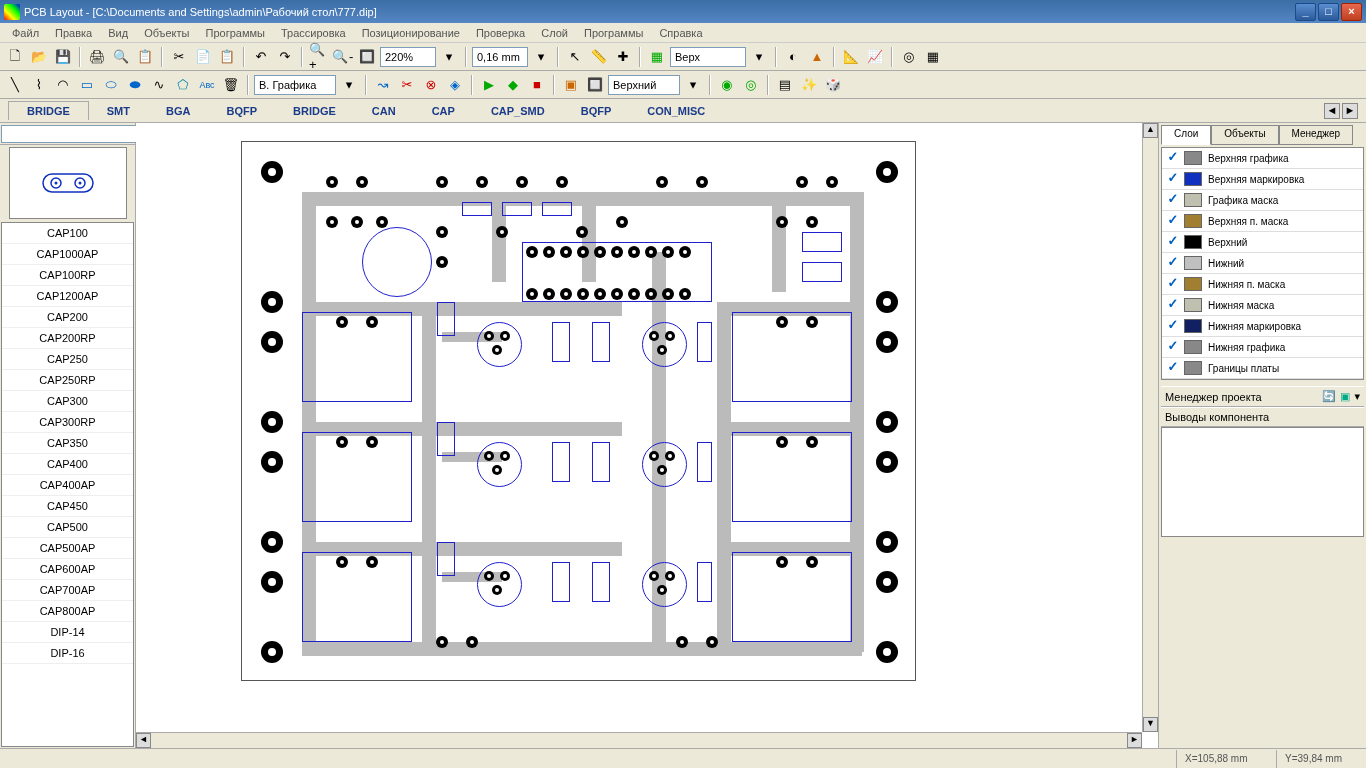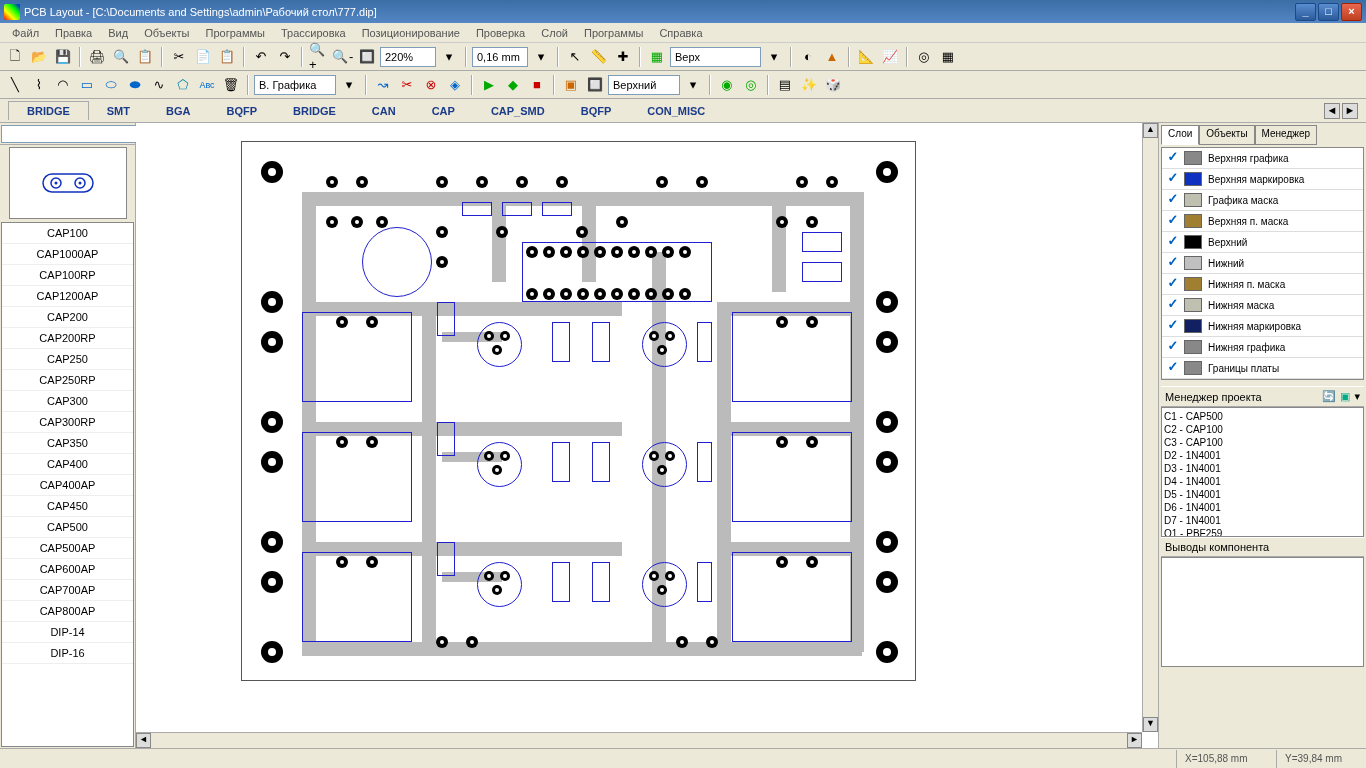--- a/index.html
+++ b/index.html
@@ -38,21 +38,21 @@
 .pcb-board { position: absolute; left: 105px; top: 18px; width: 675px; height: 540px; border: 1px solid #555; }
 .pad { position: absolute; border-radius: 50%; background: #000; }
 .pad.hole::after { content: ''; position: absolute; width: 40%; height: 40%; background: #fff; border-radius: 50%; top: 30%; left: 30%; }
 .trace { position: absolute; background: #bbb; }
 .outline { position: absolute; border: 1.5px solid #2020d0; background: transparent; }
 .scrollbar-v { position: absolute; right: 0; top: 0; width: 16px; height: calc(100% - 16px); background: #ece9d8; border-left: 1px solid #aaa; }
 .scrollbar-h { position: absolute; bottom: 0; left: 0; height: 16px; width: calc(100% - 16px); background: #ece9d8; border-top: 1px solid #aaa; }
 .sb-btn { width: 15px; height: 15px; background: #ddd; border: 1px solid #888; position: absolute; text-align: center; font-size: 9px; cursor: pointer; }
 .right-panel { width: 208px; background: #ece9d8; border-left: 1px solid #aaa; display: flex; flex-direction: column; padding: 2px; }
 .rtabs { display: flex; height: 20px; margin-bottom: 2px; }
-.rtab { padding: 2px 6px; border: 1px solid #888; background: #ece9d8; cursor: pointer; font-size: 10px; }
+.rtab { padding: 2px 12px; border: 1px solid #888; background: #ece9d8; cursor: pointer; font-size: 10px; }
 .rtab.active { background: white; border-bottom-color: white; }
 .layers-list { background: white; border: 1px solid #888; }
 .layer-row { display: flex; align-items: center; height: 21px; border-bottom: 1px solid #ddd; }
 .layer-check { width: 14px; height: 14px; margin: 0 4px; color: #0060c0; font-weight: bold; text-align: center; line-height: 12px; font-size: 13px; }
 .layer-color { width: 18px; height: 14px; margin-right: 6px; border: 1px solid #666; }
 .layer-name { flex: 1; font-size: 10px; }
 .section-hdr { background: #ece9d8; padding: 3px 4px; font-size: 10px; border-bottom: 1px solid #aaa; border-top: 1px solid #fff; display: flex; align-items: center; }
 .section-hdr .icons { margin-left: auto; display: flex; gap: 4px; }
 .proj-list { background: white; border: 1px solid #888; height: 130px; overflow-y: scroll; padding: 2px; }
 .proj-list::-webkit-scrollbar { width: 16px; }
@@ -115,21 +115,21 @@
   <div class="tb-btn">▾</div>
   <div class="tb-sep"></div>
   <input class="tb-combo" style="width: 56px;" value="0,16 mm">
   <div class="tb-btn">▾</div>
   <div class="tb-sep"></div>
   <div class="tb-btn">↖</div>
   <div class="tb-btn" style="color:#08c">📏</div>
   <div class="tb-btn">✚</div>
   <div class="tb-sep"></div>
   <div class="tb-btn" style="color:#0a0">▦</div>
-  <input class="tb-combo" style="width: 91px;" value="Верх">
+  <input class="tb-combo" style="width: 76px;" value="Верх">
   <div class="tb-btn">▾</div>
   <div class="tb-sep"></div>
   <div class="tb-btn">◐</div>
   <div class="tb-btn" style="color:#c60">▲</div>
   <div class="tb-sep"></div>
   <div class="tb-btn">📐</div>
   <div class="tb-btn" style="color:#0a0">📈</div>
   <div class="tb-sep"></div>
   <div class="tb-btn">◎</div>
   <div class="tb-btn">▦</div>
@@ -451,32 +451,20 @@
       </div>
     <div style="height:6px"></div>
     <div class="section-hdr">
       <span>Менеджер проекта</span>
       <div class="icons">
         <span style="cursor:pointer">🔄</span>
         <span style="cursor:pointer;color:#0a8">▣</span>
         <span style="cursor:pointer">▾</span>
       </div>
     </div>
-    <div class="proj-list" id="projlist">
-        <div class="proj-item">C1 - CAP500</div>
-        <div class="proj-item">C2 - CAP100</div>
-        <div class="proj-item">C3 - CAP100</div>
-        <div class="proj-item">D2 - 1N4001</div>
-        <div class="proj-item">D3 - 1N4001</div>
-        <div class="proj-item">D4 - 1N4001</div>
-        <div class="proj-item">D5 - 1N4001</div>
-        <div class="proj-item">D6 - 1N4001</div>
-        <div class="proj-item">D7 - 1N4001</div>
-        <div class="proj-item">Q1 - PBF259</div>
-      </div>
     <div class="section-hdr">
       <span>Выводы компонента</span>
     </div>
     <div class="pins-box"></div>
   </div>
 </div>
 
 <div class="statusbar">
   <div class="status-spacer"></div>
   <div class="status-cell" style="width:100px">X=105,88 mm</div>

